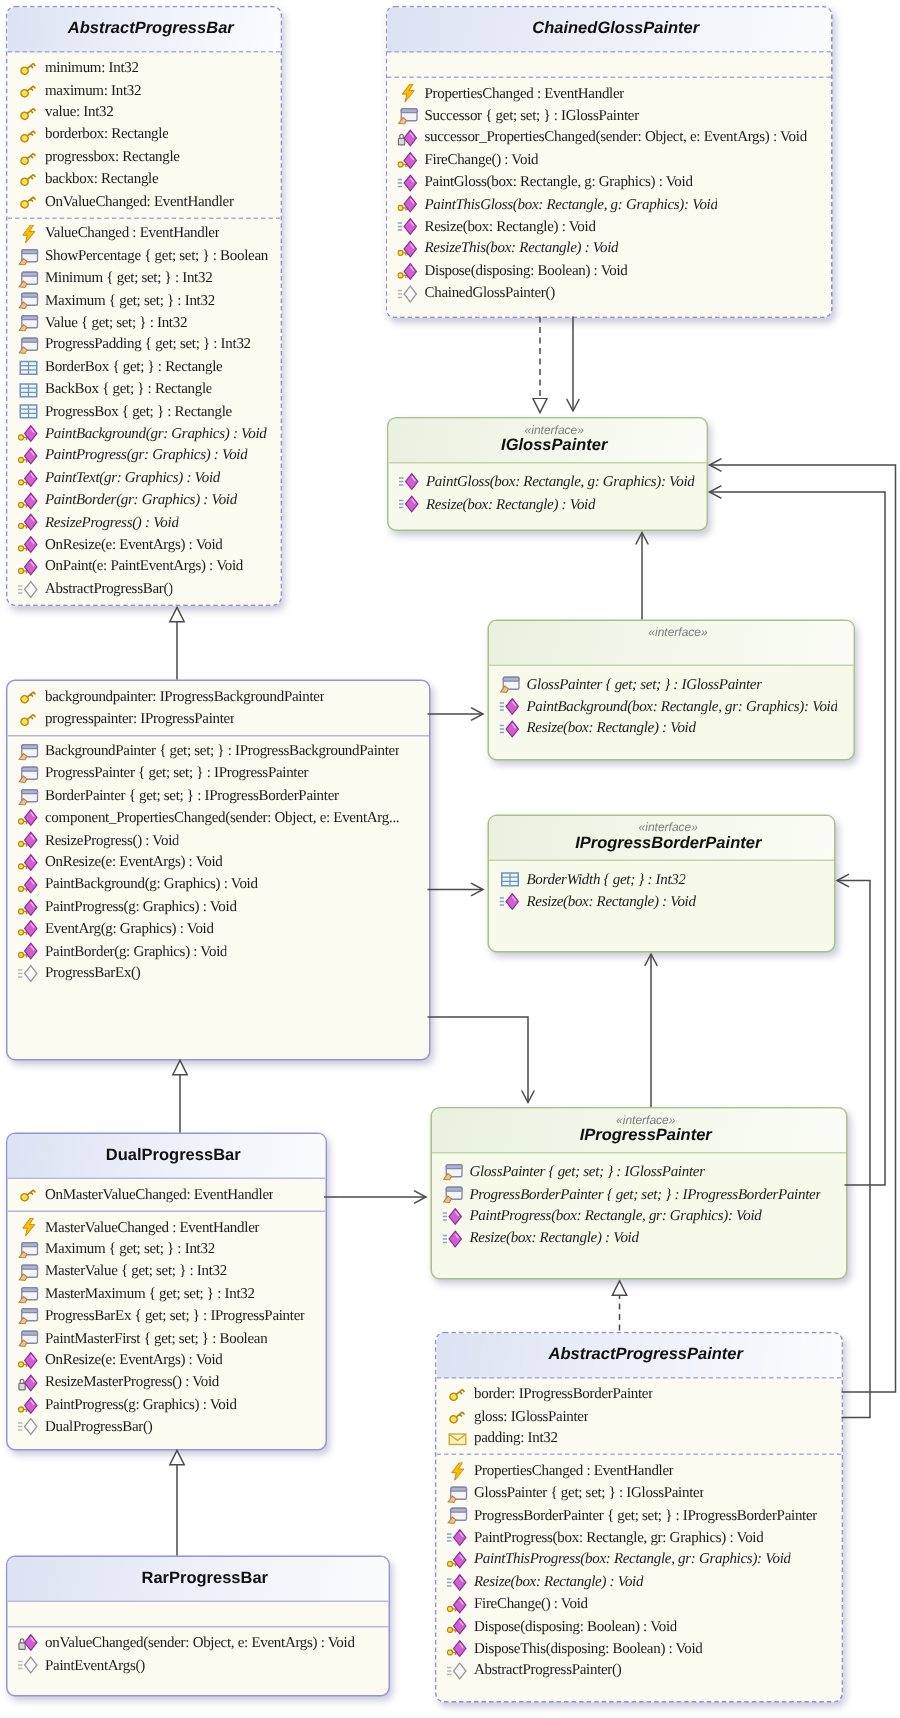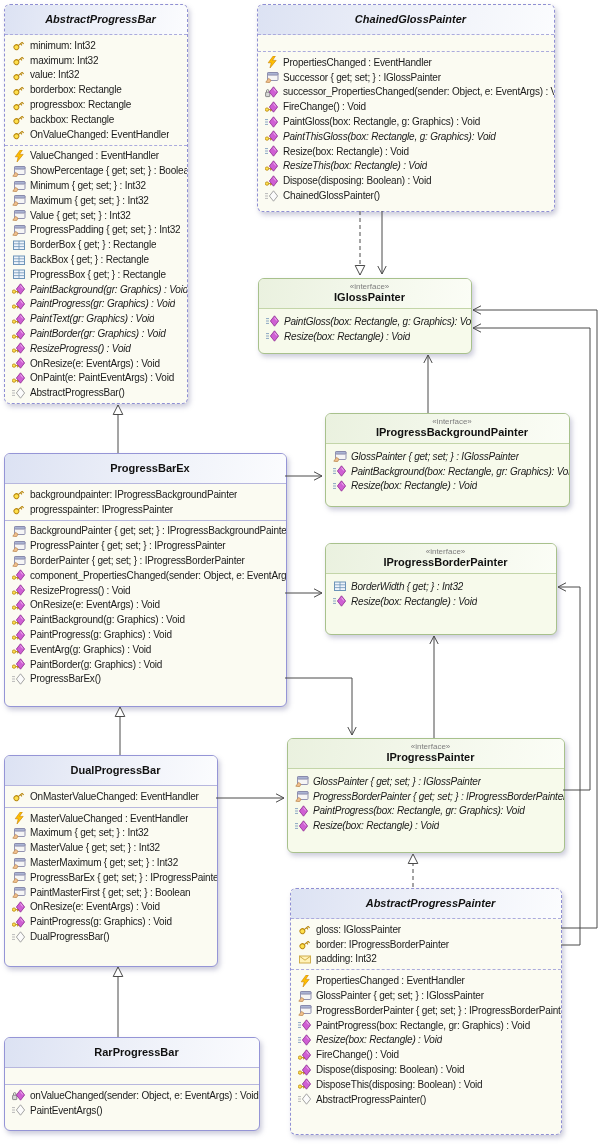--- a/index.html
+++ b/index.html
@@ -12,26 +12,26 @@
             border:1px solid #9595d6;}
   .classbox.abstract{border:1px dashed #8f8fd4;}
   .classbox.iface{border:1px solid #a8c18c;background:#f7faeb;}
 
   .hdr{height:30px;box-sizing:border-box;padding:8px 0 0 9px;
        background:linear-gradient(100deg,#dce2f3 0%,#ecEFf8 45%,#fbfcfe 100%);
        border-bottom:1px solid #b7b7de;text-align:center;}
   .classbox.abstract .hdr{border-bottom:1px dashed #ababdd;}
   .classbox.iface .hdr{padding:3px 0 0 9px;
        background:linear-gradient(100deg,#eaf1df 0%,#f4f8ec 55%,#fbfdf6 100%);
-       border-bottom:1px solid #c3d5a8;}
+       border-bottom:1px solid #c3d5a8;font-style:italic;}
   .title{font-size:11px;font-weight:bold;color:#111;line-height:12px;white-space:nowrap;}
   .classbox.abstract .title{font-style:italic;}
   .stereo{font-size:8px;color:#7d7d7d;line-height:9px;}
 
-  .sec{padding:3px 0;}
+  .sec{padding:3px 0;font-family:Liberation Serif, serif;}
   .sec + .sec{border-top:1px solid #b7b7de;}
   .classbox.abstract .sec + .sec{border-top:1px dashed #ababdd;}
   .classbox.iface .sec{padding:5px 0;}
   .sec.empty{min-height:16px;box-sizing:border-box;}
 
   .row{display:flex;align-items:center;height:14.8px;padding-left:6px;gap:3px;}
   .ic{width:16px;height:12px;flex:none;display:inline-flex;align-items:center;justify-content:center;}
   .ic svg{display:block;}
   .txt{font-size:10px;letter-spacing:-0.2px;color:#1b1b1b;white-space:nowrap;overflow:hidden;line-height:13px;}
   .txt.it{font-style:italic;}
@@ -463,21 +463,20 @@
             </svg>
           </span>
           <span class="txt it">Resize(box: Rectangle) : Void</span>
         </div>
       </div>
   </div>
 
   <div class="classbox iface" style="left:325px;top:413px;width:243px;height:92px">
     <div class="hdr">
       <div class="stereo">«interface»</div>
-      <div class="title">IProgressBackgroundPainter</div>
     </div>
     <div class="sec">
         <div class="row">
           <span class="ic">
             <svg width="14" height="12" viewBox="0 0 14 12">
               <rect x="2.5" y="1.5" width="10.5" height="8" rx="1" fill="#f5f5f5" stroke="#8787a8" stroke-width="0.9"></rect>
               <rect x="2.5" y="1.5" width="10.5" height="2.6" rx="1" fill="#aab4d4" stroke="#8787a8" stroke-width="0.9"></rect>
               <path d="M0.8,11.2 L3.6,7.4 L6,9.2 L4.6,11.6 Z" fill="#f0c08e" stroke="#b88040" stroke-width="0.7"></path>
             </svg>
           </span>
@@ -528,23 +527,20 @@
               <polygon points="8.5,0.8 12.6,6 8.5,11.2 4.4,6" fill="#cf5fd3" stroke="#8d2a91" stroke-width="0.8"></polygon>
               <polyline points="8.5,2.6 10.8,5.6" stroke="#f2b6f4" stroke-width="1" fill="none"></polyline>
             </svg>
           </span>
           <span class="txt it">Resize(box: Rectangle) : Void</span>
         </div>
       </div>
   </div>
 
   <div class="classbox" style="left:4px;top:453px;width:281px;height:252px">
-    <div class="hdr">
-      <div class="title">ProgressBarEx</div>
-    </div>
     <div class="sec">
         <div class="row">
           <span class="ic">
             <svg width="14" height="12" viewBox="0 0 14 12">
               <g transform="rotate(-40 7 6)">
                 <circle cx="3.6" cy="6" r="2.4" fill="#ffe14d" stroke="#b8860b" stroke-width="1"></circle>
                 <path d="M6,6 h5.4 M9,6 v2.2 M11.2,6 v2.2" stroke="#b8860b" stroke-width="1.1" fill="none"></path>
               </g>
             </svg>
           </span>
@@ -761,20 +757,31 @@
         <div class="row">
           <span class="ic">
             <svg width="15" height="12" viewBox="0 0 15 12">
               <circle cx="2" cy="8.6" r="1.7" fill="#ffe14d" stroke="#b8860b" stroke-width="0.8"></circle>
               <path d="M3.7,8.6 h3.1 M5.6,8.6 v1.8 M6.8,8.6 v1.4" stroke="#b8860b" stroke-width="0.9" fill="none"></path>
               <polygon points="8.5,0.8 12.6,6 8.5,11.2 4.4,6" fill="#cf5fd3" stroke="#8d2a91" stroke-width="0.8"></polygon>
               <polyline points="8.5,2.6 10.8,5.6" stroke="#f2b6f4" stroke-width="1" fill="none"></polyline>
             </svg>
           </span>
           <span class="txt">OnResize(e: EventArgs) : Void</span>
+        </div>
+        <div class="row">
+          <span class="ic">
+            <svg width="15" height="12" viewBox="0 0 15 12">
+              <rect x="0.6" y="6.2" width="4.2" height="4.4" rx="0.6" fill="#d9d9d9" stroke="#707070" stroke-width="0.8"></rect>
+              <path d="M1.5,6.2 V4.9 a1.2,1.3 0 0 1 2.4,0 V6.2" fill="none" stroke="#707070" stroke-width="0.8"></path>
+              <polygon points="8.5,0.8 12.6,6 8.5,11.2 4.4,6" fill="#cf5fd3" stroke="#8d2a91" stroke-width="0.8"></polygon>
+              <polyline points="8.5,2.6 10.8,5.6" stroke="#f2b6f4" stroke-width="1" fill="none"></polyline>
+            </svg>
+          </span>
+          <span class="txt">ResizeMasterProgress() : Void</span>
         </div>
         <div class="row">
           <span class="ic">
             <svg width="15" height="12" viewBox="0 0 15 12">
               <circle cx="2" cy="8.6" r="1.7" fill="#ffe14d" stroke="#b8860b" stroke-width="0.8"></circle>
               <path d="M3.7,8.6 h3.1 M5.6,8.6 v1.8 M6.8,8.6 v1.4" stroke="#b8860b" stroke-width="0.9" fill="none"></path>
               <polygon points="8.5,0.8 12.6,6 8.5,11.2 4.4,6" fill="#cf5fd3" stroke="#8d2a91" stroke-width="0.8"></polygon>
               <polyline points="8.5,2.6 10.8,5.6" stroke="#f2b6f4" stroke-width="1" fill="none"></polyline>
             </svg>
           </span>
@@ -848,32 +855,32 @@
     <div class="sec">
         <div class="row">
           <span class="ic">
             <svg width="14" height="12" viewBox="0 0 14 12">
               <g transform="rotate(-40 7 6)">
                 <circle cx="3.6" cy="6" r="2.4" fill="#ffe14d" stroke="#b8860b" stroke-width="1"></circle>
                 <path d="M6,6 h5.4 M9,6 v2.2 M11.2,6 v2.2" stroke="#b8860b" stroke-width="1.1" fill="none"></path>
               </g>
             </svg>
           </span>
+          <span class="txt">border: IProgressBorderPainter</span>
+        </div>
+        <div class="row">
+          <span class="ic">
+            <svg width="14" height="12" viewBox="0 0 14 12">
+              <g transform="rotate(-40 7 6)">
+                <circle cx="3.6" cy="6" r="2.4" fill="#ffe14d" stroke="#b8860b" stroke-width="1"></circle>
+                <path d="M6,6 h5.4 M9,6 v2.2 M11.2,6 v2.2" stroke="#b8860b" stroke-width="1.1" fill="none"></path>
+              </g>
+            </svg>
+          </span>
           <span class="txt">gloss: IGlossPainter</span>
-        </div>
-        <div class="row">
-          <span class="ic">
-            <svg width="14" height="12" viewBox="0 0 14 12">
-              <g transform="rotate(-40 7 6)">
-                <circle cx="3.6" cy="6" r="2.4" fill="#ffe14d" stroke="#b8860b" stroke-width="1"></circle>
-                <path d="M6,6 h5.4 M9,6 v2.2 M11.2,6 v2.2" stroke="#b8860b" stroke-width="1.1" fill="none"></path>
-              </g>
-            </svg>
-          </span>
-          <span class="txt">border: IProgressBorderPainter</span>
         </div>
         <div class="row">
           <span class="ic">
             <svg width="14" height="12" viewBox="0 0 14 12">
               <rect x="1.5" y="3" width="11" height="7" fill="#fff2b8" stroke="#caa53d" stroke-width="0.9"></rect>
               <path d="M1.5,3.2 L7,7.2 L12.5,3.2" fill="none" stroke="#caa53d" stroke-width="0.9"></path>
             </svg>
           </span>
           <span class="txt">padding: Int32</span>
         </div>
@@ -909,20 +916,31 @@
         </div>
         <div class="row">
           <span class="ic">
             <svg width="15" height="12" viewBox="0 0 15 12">
               <path d="M0,3.6 h3 M0,6 h3 M0,8.4 h3" stroke="#8aa6c2" stroke-width="1" fill="none"></path>
               <polygon points="8.5,0.8 12.6,6 8.5,11.2 4.4,6" fill="#cf5fd3" stroke="#8d2a91" stroke-width="0.8"></polygon>
               <polyline points="8.5,2.6 10.8,5.6" stroke="#f2b6f4" stroke-width="1" fill="none"></polyline>
             </svg>
           </span>
           <span class="txt">PaintProgress(box: Rectangle, gr: Graphics) : Void</span>
+        </div>
+        <div class="row">
+          <span class="ic">
+            <svg width="15" height="12" viewBox="0 0 15 12">
+              <circle cx="2" cy="8.6" r="1.7" fill="#ffe14d" stroke="#b8860b" stroke-width="0.8"></circle>
+              <path d="M3.7,8.6 h3.1 M5.6,8.6 v1.8 M6.8,8.6 v1.4" stroke="#b8860b" stroke-width="0.9" fill="none"></path>
+              <polygon points="8.5,0.8 12.6,6 8.5,11.2 4.4,6" fill="#cf5fd3" stroke="#8d2a91" stroke-width="0.8"></polygon>
+              <polyline points="8.5,2.6 10.8,5.6" stroke="#f2b6f4" stroke-width="1" fill="none"></polyline>
+            </svg>
+          </span>
+          <span class="txt it">PaintThisProgress(box: Rectangle, gr: Graphics): Void</span>
         </div>
         <div class="row">
           <span class="ic">
             <svg width="15" height="12" viewBox="0 0 15 12">
               <path d="M0,3.6 h3 M0,6 h3 M0,8.4 h3" stroke="#8aa6c2" stroke-width="1" fill="none"></path>
               <polygon points="8.5,0.8 12.6,6 8.5,11.2 4.4,6" fill="#cf5fd3" stroke="#8d2a91" stroke-width="0.8"></polygon>
               <polyline points="8.5,2.6 10.8,5.6" stroke="#f2b6f4" stroke-width="1" fill="none"></polyline>
             </svg>
           </span>
           <span class="txt it">Resize(box: Rectangle) : Void</span>

